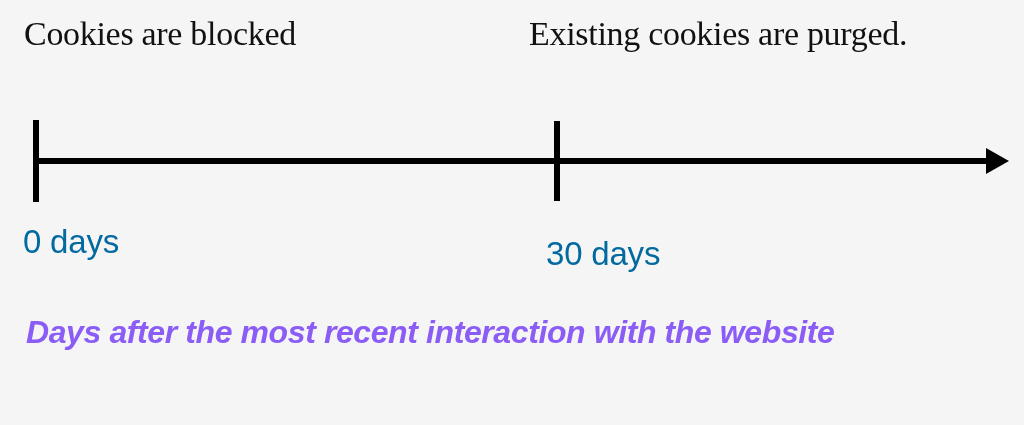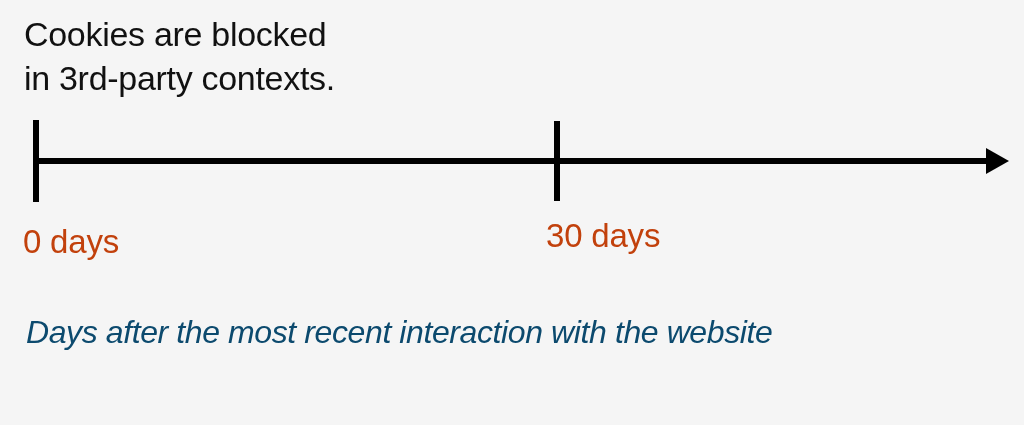--- a/index.html
+++ b/index.html
@@ -27,20 +27,21 @@
     position: absolute;
     font-size: 34px;
     font-weight: 400;
     line-height: 44px;
     letter-spacing: -0.3px;
     white-space: nowrap;
     color: #111111;
   }
   .annotation .line {
     display: block;
+    font-family: Liberation Serif, serif;
   }
   .annotation-start {
     left: 24px;
     top: 12px;
   }
   .annotation-expiry {
     left: 529px;
     top: 12px;
   }
 
@@ -87,59 +88,59 @@
   }
 
   
   .tick-label {
     position: absolute;
     font-size: 33px;
     font-weight: 400;
     line-height: 40px;
     letter-spacing: -0.2px;
     white-space: nowrap;
-    color: #c2410c;
+    color: #0369a1;
   }
   .tick-label-0 {
     left: 23px;
     top: 222px;
   }
   .tick-label-30 {
     left: 546px;
-    top: 216px;
+    top: 234px;
   }
 
   
   .caption {
     position: absolute;
     left: 26px;
     top: 310px;
     font-size: 32px;
     font-style: italic;
-    font-weight: 400;
+    font-weight: 700;
     line-height: 45px;
     letter-spacing: -0.4px;
     white-space: nowrap;
-    color: #0c4a6e;
+    color: #8b5cf6;
   }
   .caption .line {
     display: block;
   }
 </style>
 </head>
 <body>
 
 <div class="diagram">
 
   <div class="annotation annotation-start">
     <span class="line">Cookies are blocked</span>
-    <span class="line">in 3rd-party contexts.</span>
   </div>
 
   <div class="annotation annotation-expiry">
+    <span class="line">Existing cookies are purged.</span>
   </div>
 
   <div class="timeline">
     <div class="axis-line"></div>
     <div class="axis-arrow"></div>
     <div class="tick tick-0"></div>
     <div class="tick tick-30"></div>
   </div>
 
   <div class="tick-label tick-label-0">0 days</div>

